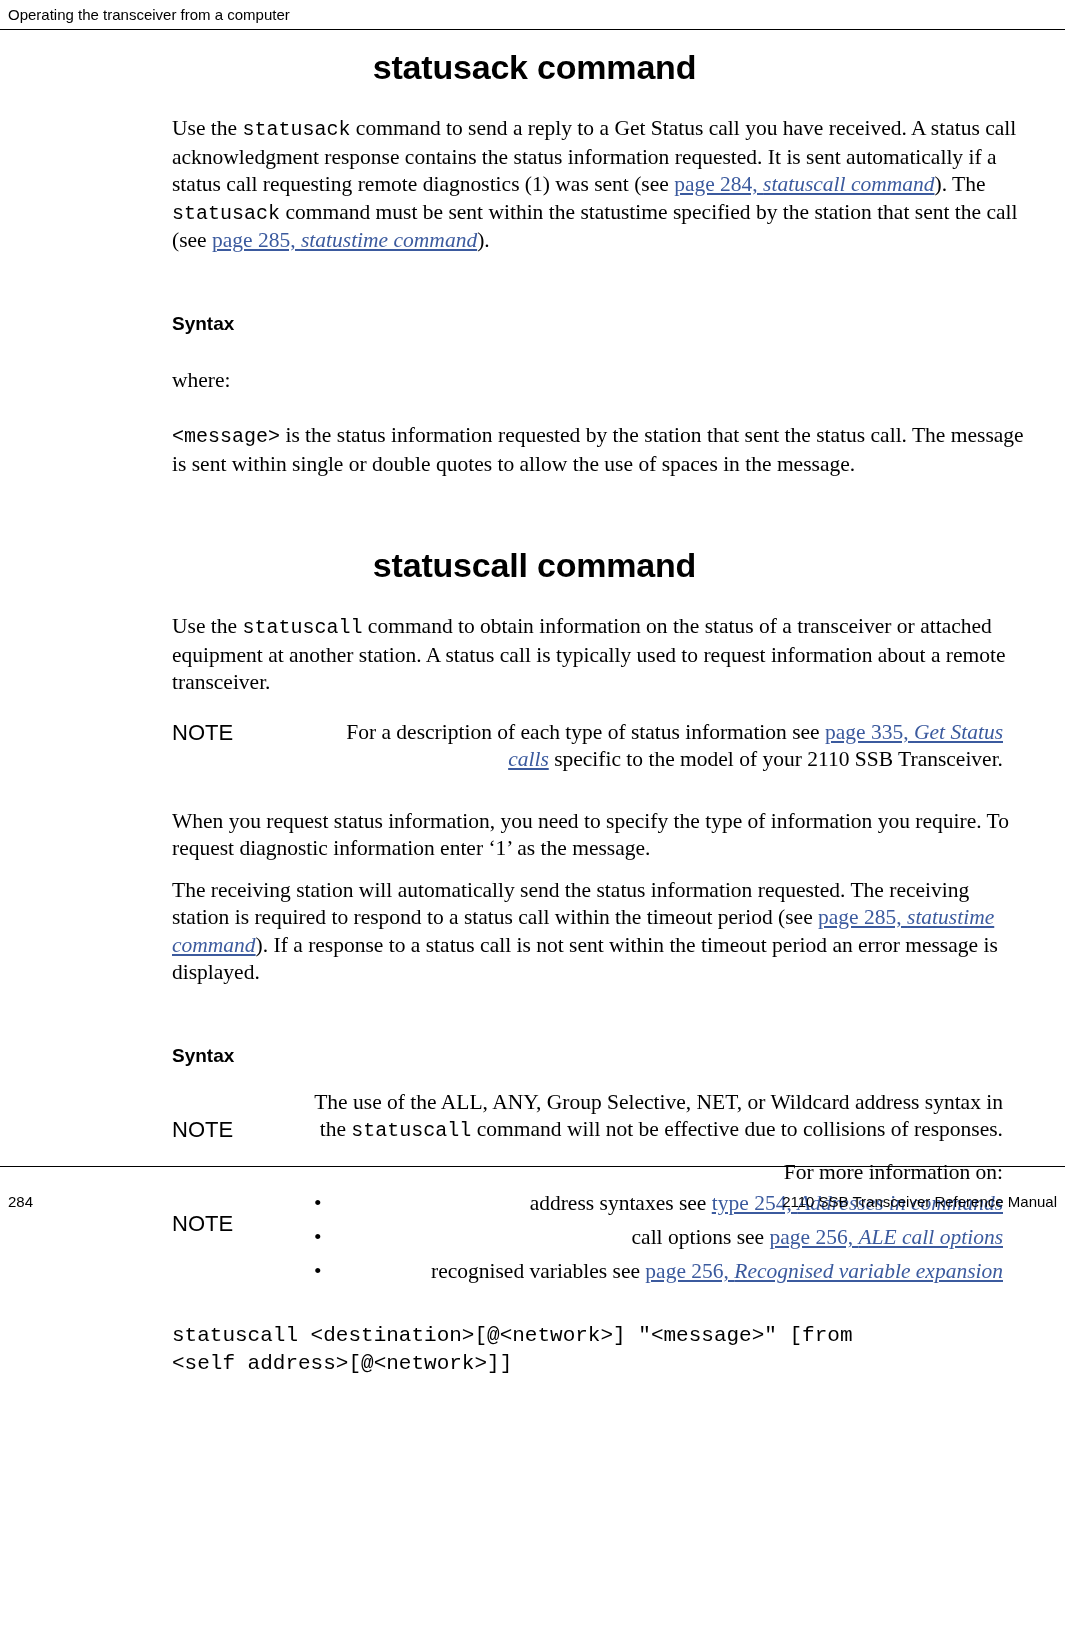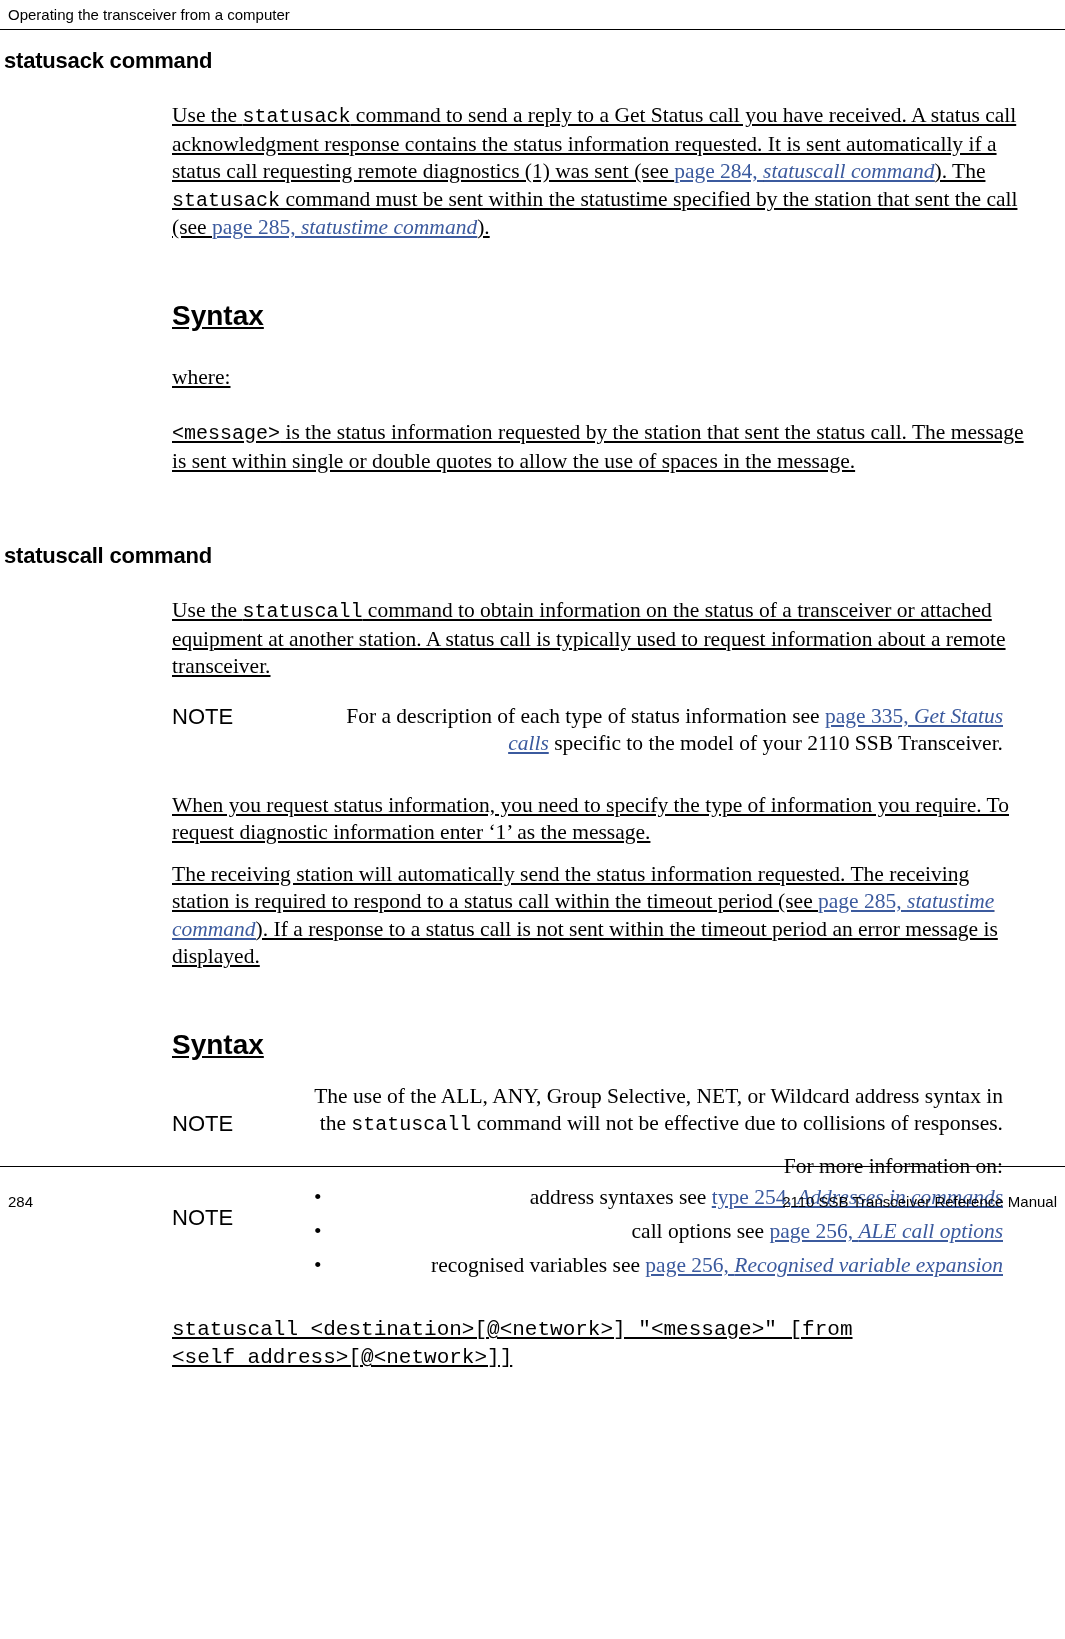--- a/index.html
+++ b/index.html
@@ -67,37 +67,37 @@
   }
   
   .content {
     position: absolute;
     top: 48px;
     left: 0px;
     width: 1065px;
   }
   h1.section {
     font-family: "Liberation Sans", sans-serif;
-    font-size: 22px;
+    font-size: 34px;
     font-weight: bold;
     margin: 0;
     padding: 0 0 0 4px;
     letter-spacing: -0.2px;
+    text-align: center;
   }
   h2.sub {
     font-family: "Liberation Sans", sans-serif;
-    font-size: 28px;
+    font-size: 19px;
     font-weight: bold;
     margin: 0;
     padding: 0;
   }
   .indent {
     margin-left: 172px;
     margin-right: 34px;
-    text-decoration: underline;
   }
   p.body {
     font-size: 21.5px;
     line-height: 27.5px;
     margin: 0;
     text-align: left;
   }
   .mono {
     font-family: "Liberation Mono", monospace;
     font-size: 20px;

